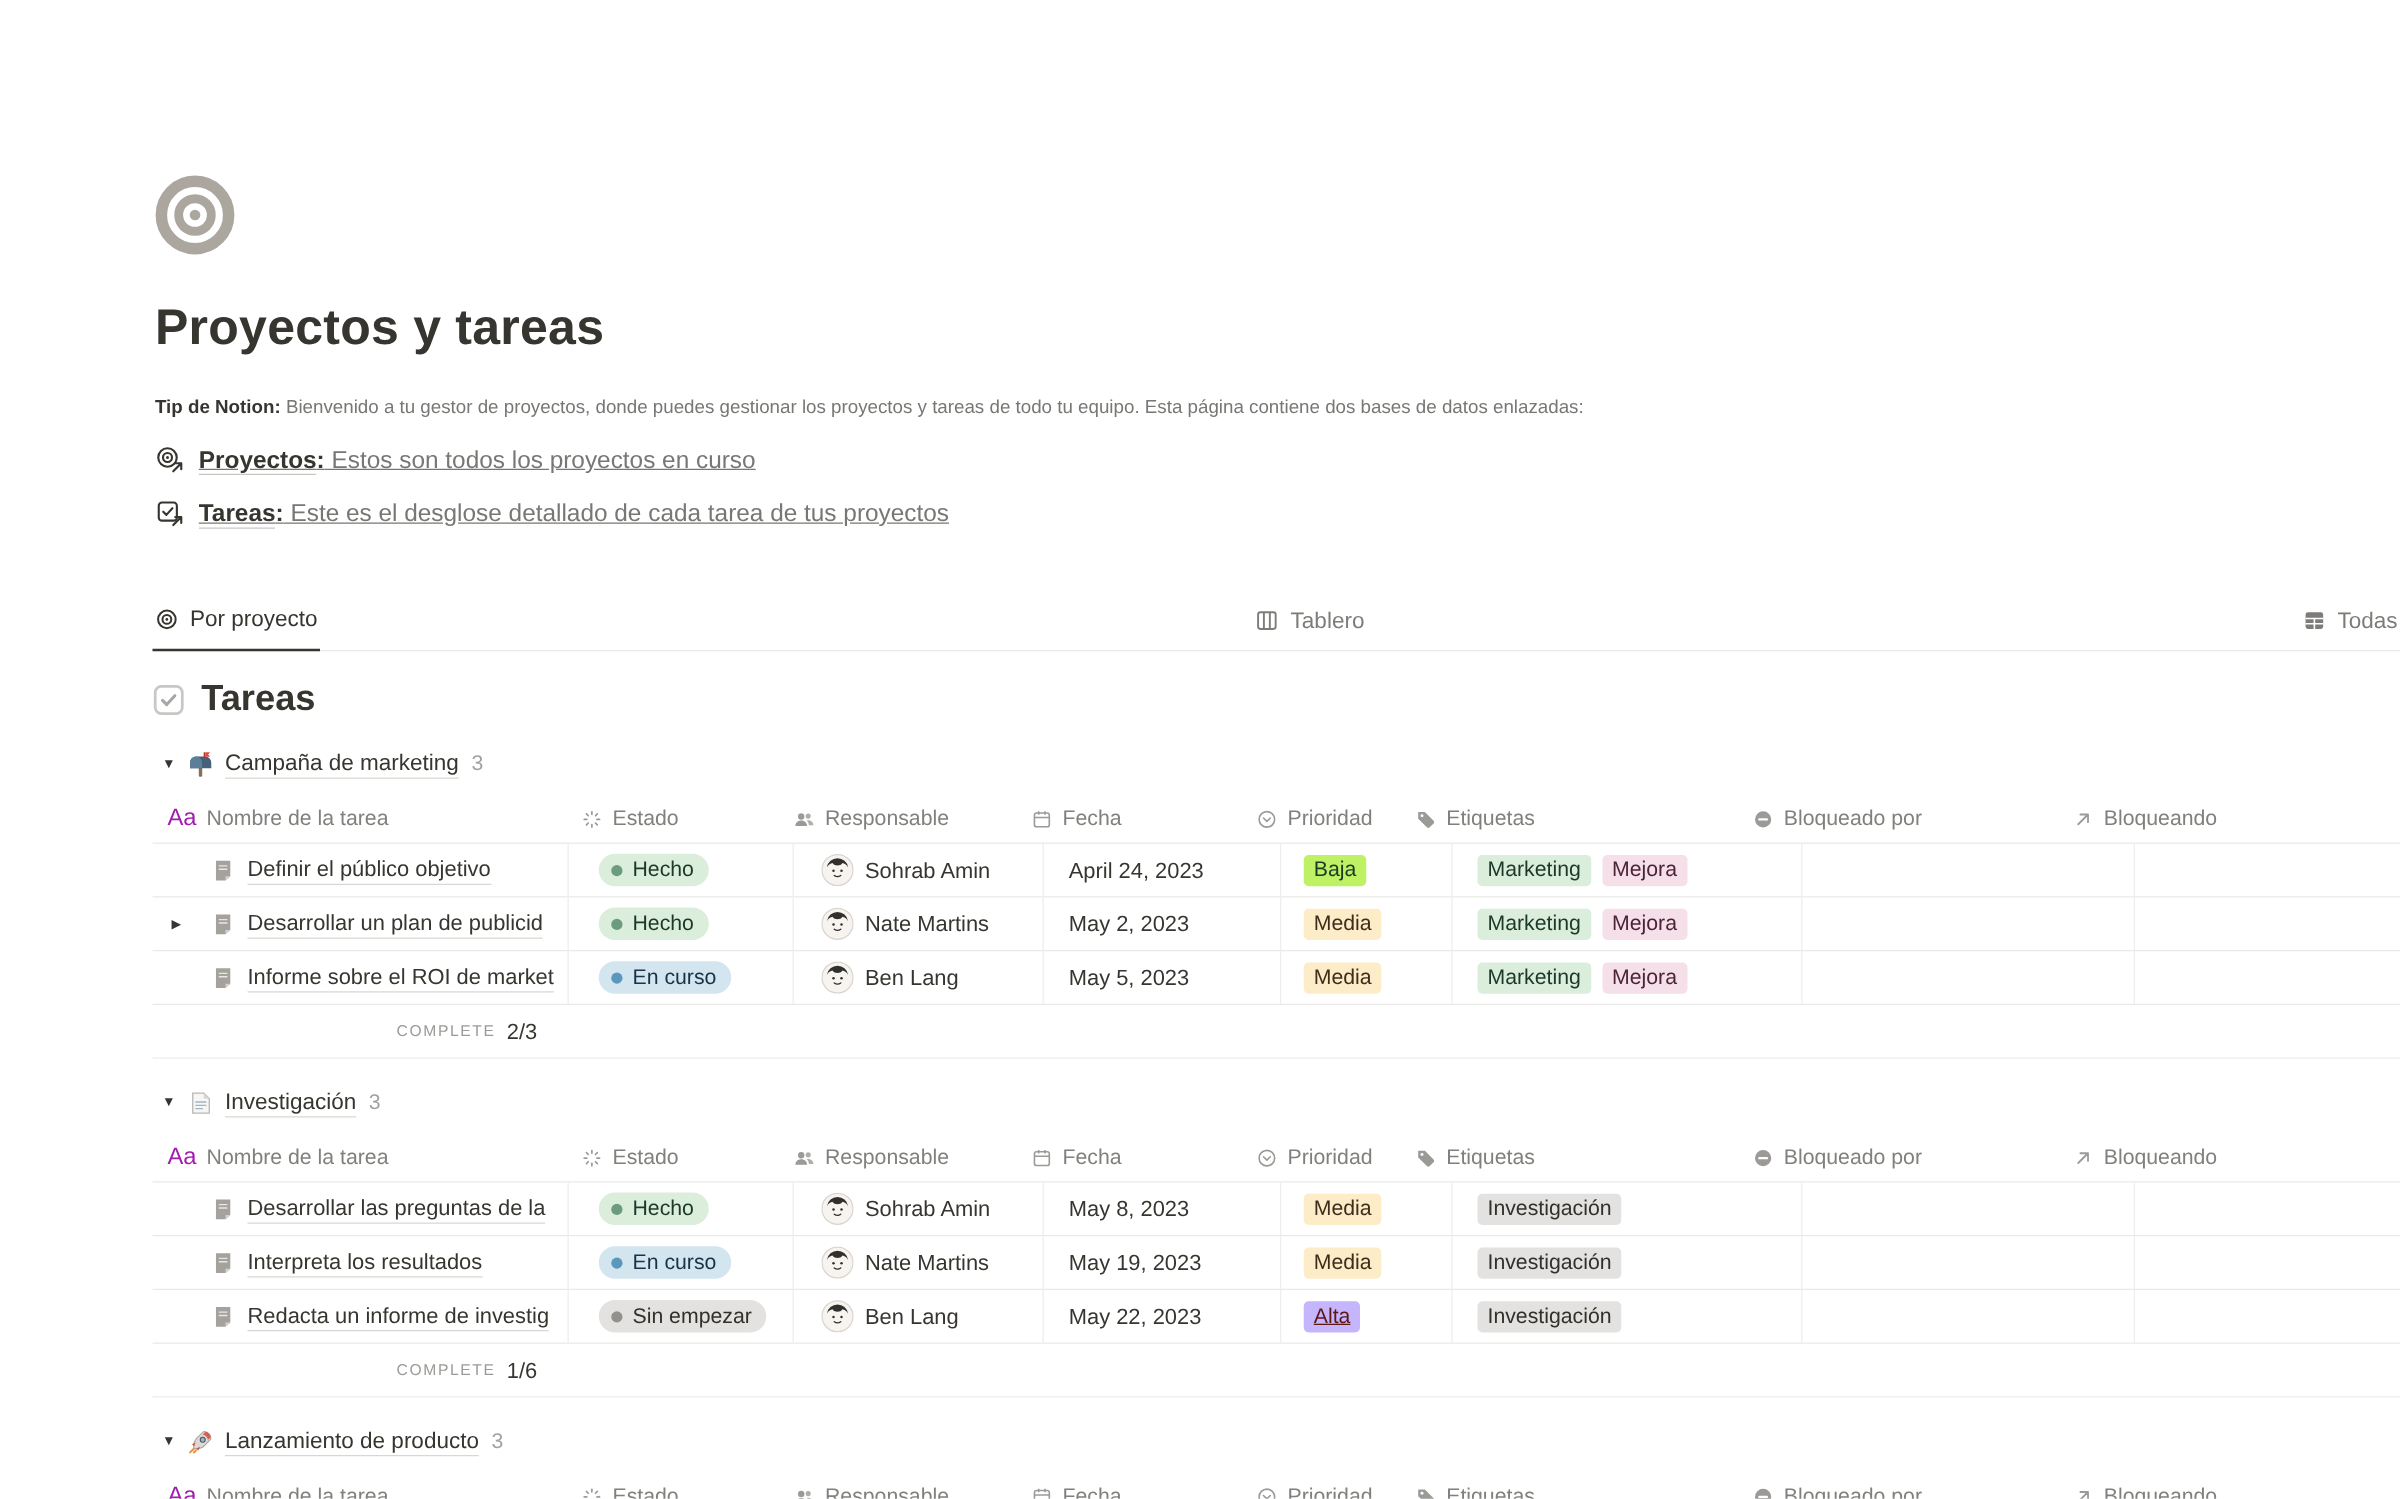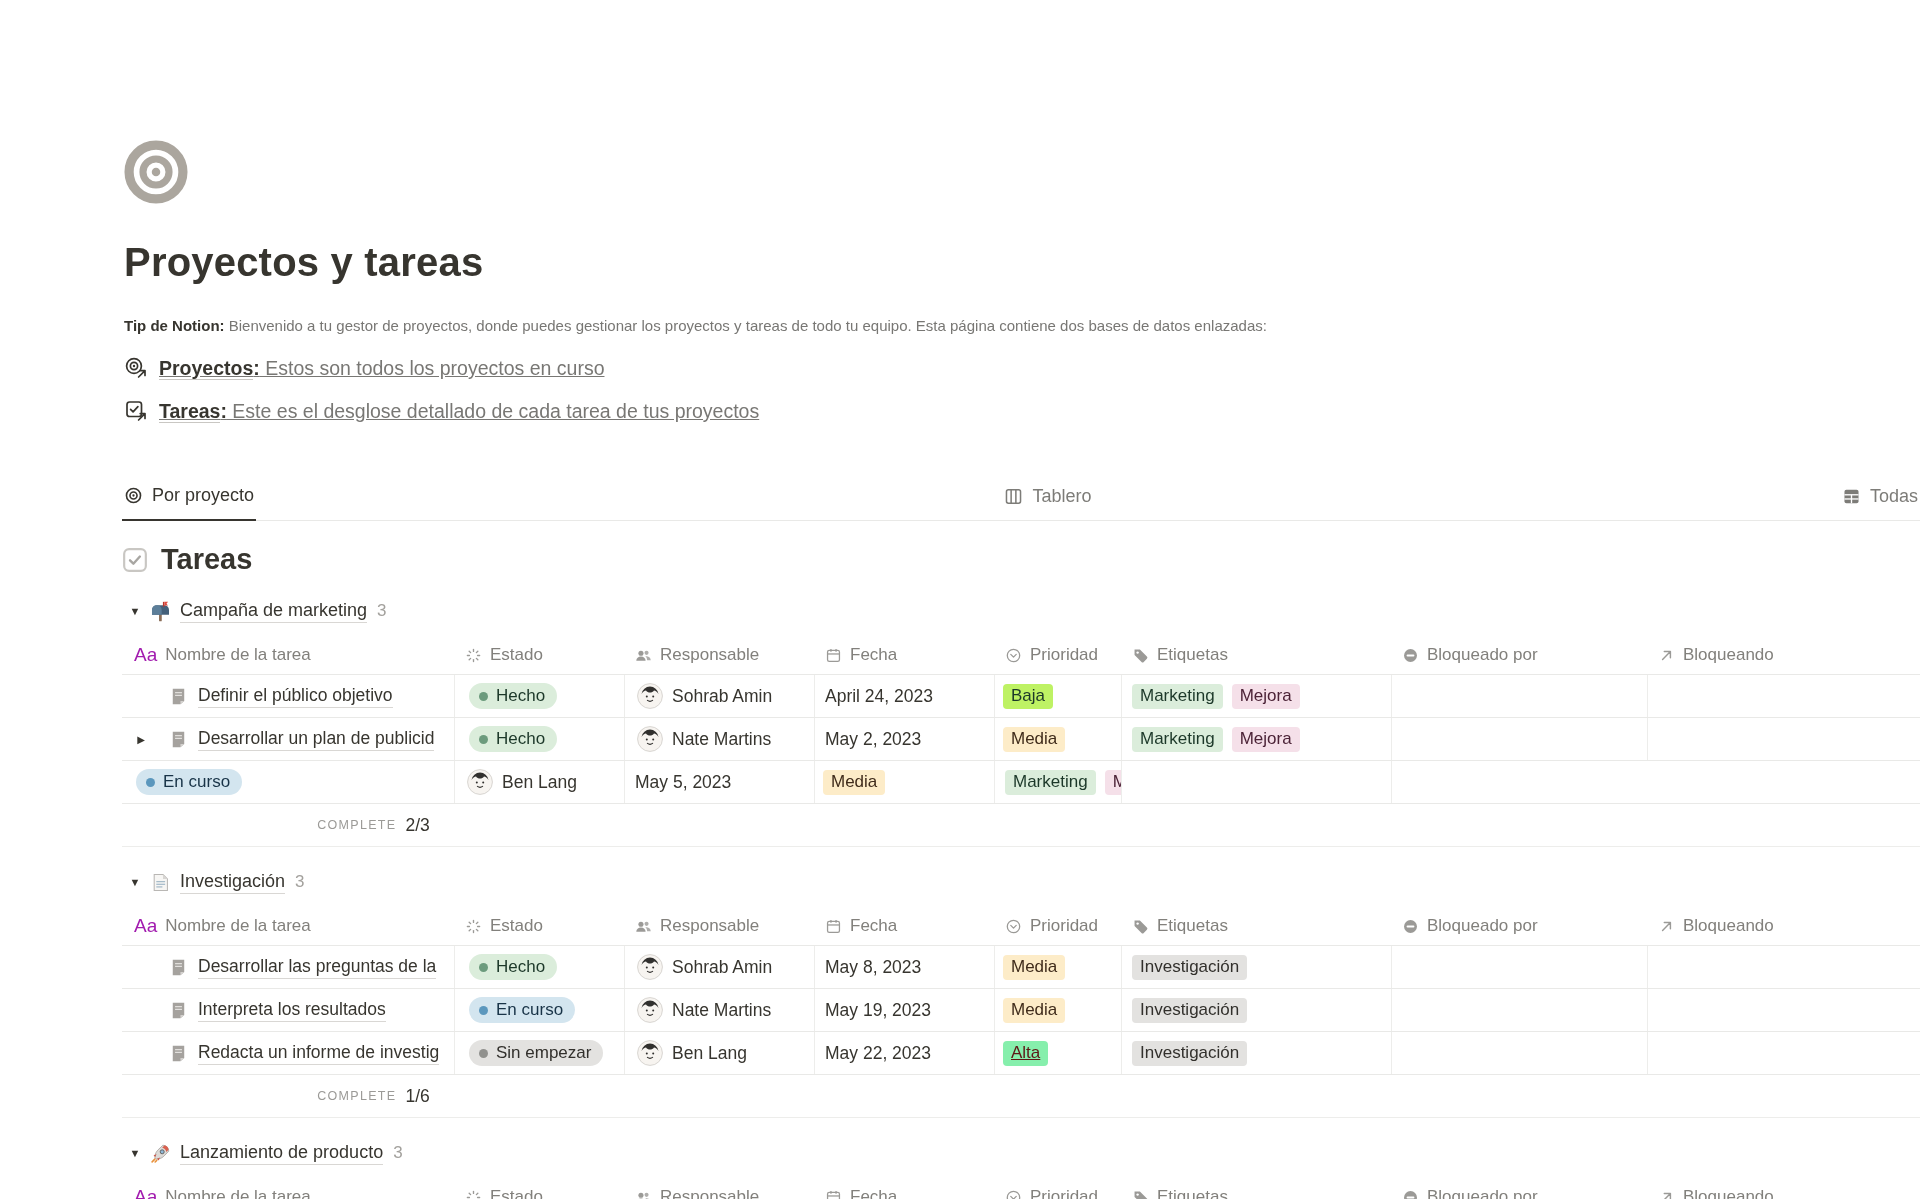--- a/index.html
+++ b/index.html
@@ -34,21 +34,21 @@
   .gemoji svg{width:21px;height:21px;display:block;}
   .group-title{color:#37352F;font-weight:500;border-bottom:1px solid #D9D7D4;padding-bottom:1px;cursor:pointer;}
   .gcount{color:#A3A19D;margin-left:10px;font-size:17px;}
   .trow{display:grid;grid-template-columns:333px 170px 190px 180px 127px 270px 256px minmax(0,1fr);}
   .thead{height:38px;border-bottom:1px solid #E9E9E7;color:#82807C;font-size:17px;}
   .hcell{display:flex;align-items:center;gap:8px;padding-left:10px;overflow:hidden;white-space:nowrap;cursor:pointer;}
   .hcell.c0{padding-left:12px;}
   .hicon{width:17px;height:17px;color:#9B9A97;flex:0 0 auto;}
   .hicon svg{width:17px;height:17px;display:block;}
   .aa{font-size:19px;color:#a21caf;flex:0 0 auto;}
-  .tdata{height:42px;border-bottom:1px solid #E9E9E7;font-size:17.5px;}
+  .tdata{height:42px;border-bottom:1px solid #E9E9E7;font-size:17.5px;gap:10px;}
   .cell{display:flex;align-items:center;border-right:1px solid #EDEDEB;overflow:hidden;white-space:nowrap;}
   .cell.c7{border-right:none;}
   .cell.c0{position:relative;padding-left:46px;gap:9px;cursor:pointer;}
   .row-toggle{position:absolute;left:7px;top:50%;transform:translateY(-50%);width:24px;height:24px;display:flex;align-items:center;justify-content:center;font-size:10px;color:#37352F;cursor:pointer;}
   .page-ico{width:21px;height:21px;flex:0 0 auto;}
   .page-ico svg{width:21px;height:21px;display:block;}
   .name-text{color:#37352F;font-weight:500;border-bottom:1px solid #D9D7D4;padding-bottom:1px;}
   .cell.c1{padding-left:14px;}
   .status-pill{display:inline-flex;align-items:center;gap:8px;height:26px;padding:0 12px 0 10px;border-radius:13px;font-size:17px;}
   .dot{width:9px;height:9px;border-radius:50%;flex:0 0 auto;}
@@ -330,20 +330,33 @@
             <span class="tag-pill" style="background: rgb(253, 236, 200); color: rgb(64, 44, 27);">Media</span>
           </div>
           <div class="cell c5">
             <span class="tag-pill" style="background: rgb(219, 237, 219); color: rgb(28, 56, 41);">Marketing</span>
             <span class="tag-pill" style="background: rgb(245, 224, 233); color: rgb(76, 35, 55);">Mejora</span>
           </div>
           <div class="cell c6"></div>
           <div class="cell c7"></div>
         </div>
         <div class="trow tdata">
+          <div class="cell c0">
+            <span class="page-ico">
+              <svg viewBox="0 0 22 22">
+                <path d="M5 2.8 h12 v13 l-4 3.4 h-8 z" fill="#A5A29E"></path>
+                <path d="M13 19.2 v-3.4 h4 z" fill="#D4D2CF"></path>
+                <g stroke="#E9E7E4" stroke-width="1.2">
+                  <line x1="7.4" y1="7" x2="14.6" y2="7"></line>
+                  <line x1="7.4" y1="9.8" x2="14.6" y2="9.8"></line>
+                </g>
+              </svg>
+            </span>
+            <span class="name-text">Informe sobre el ROI de market</span>
+          </div>
           <div class="cell c1">
             <span class="status-pill" style="background: rgb(211, 229, 239); color: rgb(24, 51, 71);">
               <span class="dot" style="background: rgb(91, 151, 189);"></span>
               <span>En curso</span>
             </span>
           </div>
           <div class="cell c2">
             <span class="avatar">
               <svg viewBox="0 0 26 26">
                 <circle cx="13" cy="13" r="12.4" fill="#F7F4F0" stroke="#D8D5D1" stroke-width="1"></circle>
@@ -587,21 +600,21 @@
                 <circle cx="16.2" cy="13.6" r="1" fill="#31302E"></circle>
                 <path d="M10.4 17.4 c1.7 1.2 3.5 1.2 5.2 0" fill="none" stroke="#31302E" stroke-width="1.1" stroke-linecap="round"></path>
               </svg>
             </span>
             <span>Ben Lang</span>
           </div>
           <div class="cell c3">
             <span>May 22, 2023</span>
           </div>
           <div class="cell c4">
-            <span class="tag-pill" style="background: #86efac; color: rgb(93, 23, 21); text-decoration: underline;">Alta</span>
+            <span class="tag-pill" style="background: #c4b5fd; color: rgb(93, 23, 21); text-decoration: underline;">Alta</span>
           </div>
           <div class="cell c5">
             <span class="tag-pill" style="background: rgb(227, 226, 224); color: rgb(50, 48, 44);">Investigación</span>
           </div>
           <div class="cell c6"></div>
           <div class="cell c7"></div>
         </div>
         <div class="footer-row">
           <div class="footer-inner">
             <span class="flabel">COMPLETE</span>

